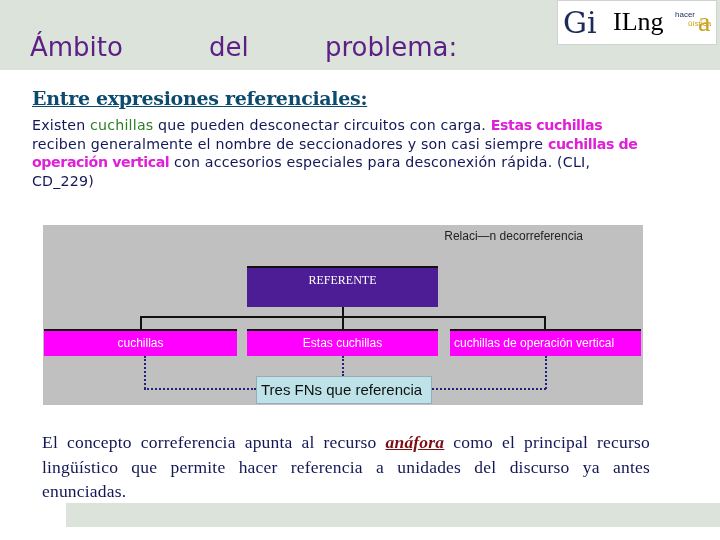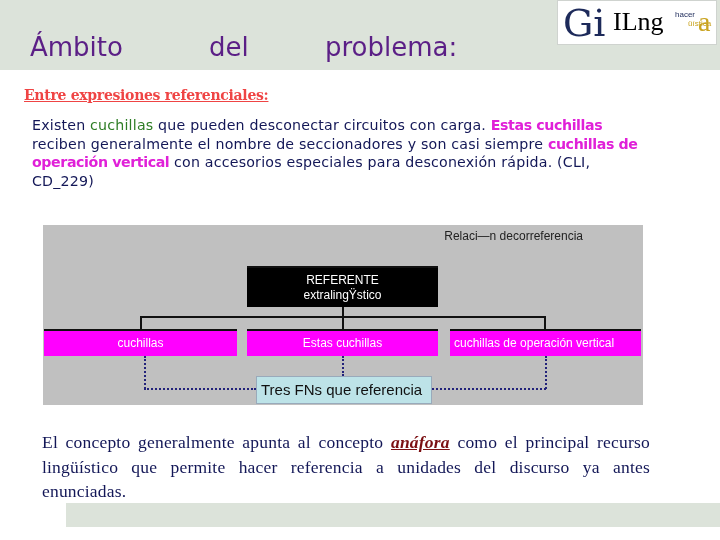--- a/index.html
+++ b/index.html
@@ -16,65 +16,65 @@
       font-family: "DejaVu Sans", sans-serif; font-size: 26px;
       color: #5b1f86; white-space: nowrap;
     }
     .title span { position: absolute; top: 0; }
     .logo {
       position: absolute; left: 557px; top: 0; width: 160px; height: 45px;
       background: #ffffff; border: 1px solid #cfd3cf; box-sizing: border-box;
     }
     .logo .gi {
       position: absolute; left: 5px; top: 2px;
-      font-family: "DejaVu Serif", serif; font-size: 38px; color: #1d2a5a;
+      font-family: "DejaVu Serif", serif; font-size: 30px; color: #1d2a5a;
       line-height: 40px;
     }
     .logo .ling {
       position: absolute; left: 55px; top: 6px;
       font-family: "Liberation Serif", serif; font-size: 26px;
       line-height: 30px; color: #1d2a5a;
     }
     .logo .ling .l1 { color: #000000; }
     .logo .small {
       position: absolute; left: 117px; top: 9px;
       font-family: "Liberation Sans", sans-serif; font-size: 8px; line-height: 9px;
       color: #1d2a5a;
     }
     .logo .small .s2 { color: #c9a31f; margin-left: 13px; }
     .logo .a {
       position: absolute; left: 140px; top: 6px;
       font-family: "Liberation Serif", serif; font-size: 28px; line-height: 30px;
       color: #c9a31f;
     }
     .subheading {
-      position: absolute; left: 24px; top: 87px;
-      font-family: "DejaVu Serif", serif; font-size: 14px; font-weight: bold;
-      color: #ef4444; text-decoration: underline; letter-spacing: -0.3px;
+      position: absolute; left: 32px; top: 87px;
+      font-family: "DejaVu Serif", serif; font-size: 19px; font-weight: bold;
+      color: #0c4a6e; text-decoration: underline; letter-spacing: -0.3px;
     }
     .paragraph1 {
       position: absolute; left: 32px; top: 116px; width: 620px;
       font-family: "DejaVu Sans", sans-serif; font-size: 14.2px; line-height: 18.5px;
       color: #131757; letter-spacing: 0.2px;
     }
     .green { color: #2e7d25; }
     .pink { color: #e020d8; font-weight: bold; letter-spacing: -0.4px; }
     .diagram {
       position: absolute; left: 43px; top: 225px; width: 600px; height: 180px;
       background: #c0c0c0;
     }
     .diag-title {
       position: absolute; left: 0; width: 540px; top: 4px; text-align: right;
       font-family: "Liberation Sans", sans-serif; font-size: 12px; color: #222;
     }
     .referente {
       position: absolute; left: 204px; top: 41px; width: 191px; height: 41px;
-      background: #000000; border-top: 2px solid #111; box-sizing: border-box;
+      background: #4c1d95; border-top: 2px solid #111; box-sizing: border-box;
       color: #fff; text-align: center;
-      font-family: Liberation Sans, sans-serif; font-size: 12px; line-height: 15px;
+      font-family: Liberation Serif, serif; font-size: 12px; line-height: 15px;
       padding-top: 5px;
     }
     .hline { position: absolute; background: #111; }
     .mbox {
       position: absolute; top: 104px; height: 27px;
       background: #ff00ff; color: #fff; border-top: 2px solid #111;
       box-sizing: border-box;
       font-family: "Liberation Sans", sans-serif; font-size: 12px;
       line-height: 24px;
     }
@@ -118,35 +118,34 @@
 </div>
 
 <div class="subheading">Entre expresiones referenciales:</div>
 
 <div class="paragraph1"><span>Existen </span><span class="green">cuchillas</span><span> que pueden desconectar circuitos con carga. </span><span class="pink">Estas cuchillas</span><span> reciben generalmente el nombre de seccionadores y son casi siempre </span><span class="pink">cuchillas de operación vertical</span><span> con accesorios especiales para desconexión rápida. (CLI, CD_229)</span></div>
 
 <div class="diagram">
   <div class="diag-title">Relaci—n decorreferencia</div>
   <div class="referente">
     <div>REFERENTE</div>
-    <div>extralingŸstico</div>
   </div>
   <div class="hline" style="left:299px; top:82px; width:2px; height:22px;"></div>
   <div class="hline" style="left:97px; top:91px; width:405px; height:2px;"></div>
   <div class="hline" style="left:97px; top:91px; width:2px; height:13px;"></div>
   <div class="hline" style="left:501px; top:91px; width:2px; height:13px;"></div>
 
   <div class="mbox" style="left:1px; width:193px; text-align:center;">cuchillas</div>
   <div class="mbox" style="left:204px; width:191px; text-align:center;">Estas cuchillas</div>
   <div class="mbox" style="left:407px; width:191px; padding-left:4px;">cuchillas de operación vertical</div>
 
   <div class="dotv" style="left:101px; top:131px; height:33px;"></div>
   <div class="doth" style="left:101px; top:163px; width:112px;"></div>
   <div class="dotv" style="left:299px; top:131px; height:20px;"></div>
   <div class="dotv" style="left:502px; top:131px; height:33px;"></div>
   <div class="doth" style="left:389px; top:163px; width:114px;"></div>
 
   <div class="callout">Tres FNs que referencia</div>
 </div>
 
-<div class="paragraph2"><span>El concepto generalmente apunta al concepto </span><span class="anafora">anáfora</span><span> como el principal recurso lingüístico que permite hacer referencia a unidades del discurso ya antes enunciadas.</span></div>
+<div class="paragraph2"><span>El concepto correferencia apunta al recurso </span><span class="anafora">anáfora</span><span> como el principal recurso lingüístico que permite hacer referencia a unidades del discurso ya antes enunciadas.</span></div>
 
 <div class="footer-band"></div>
 
 </body></html>

